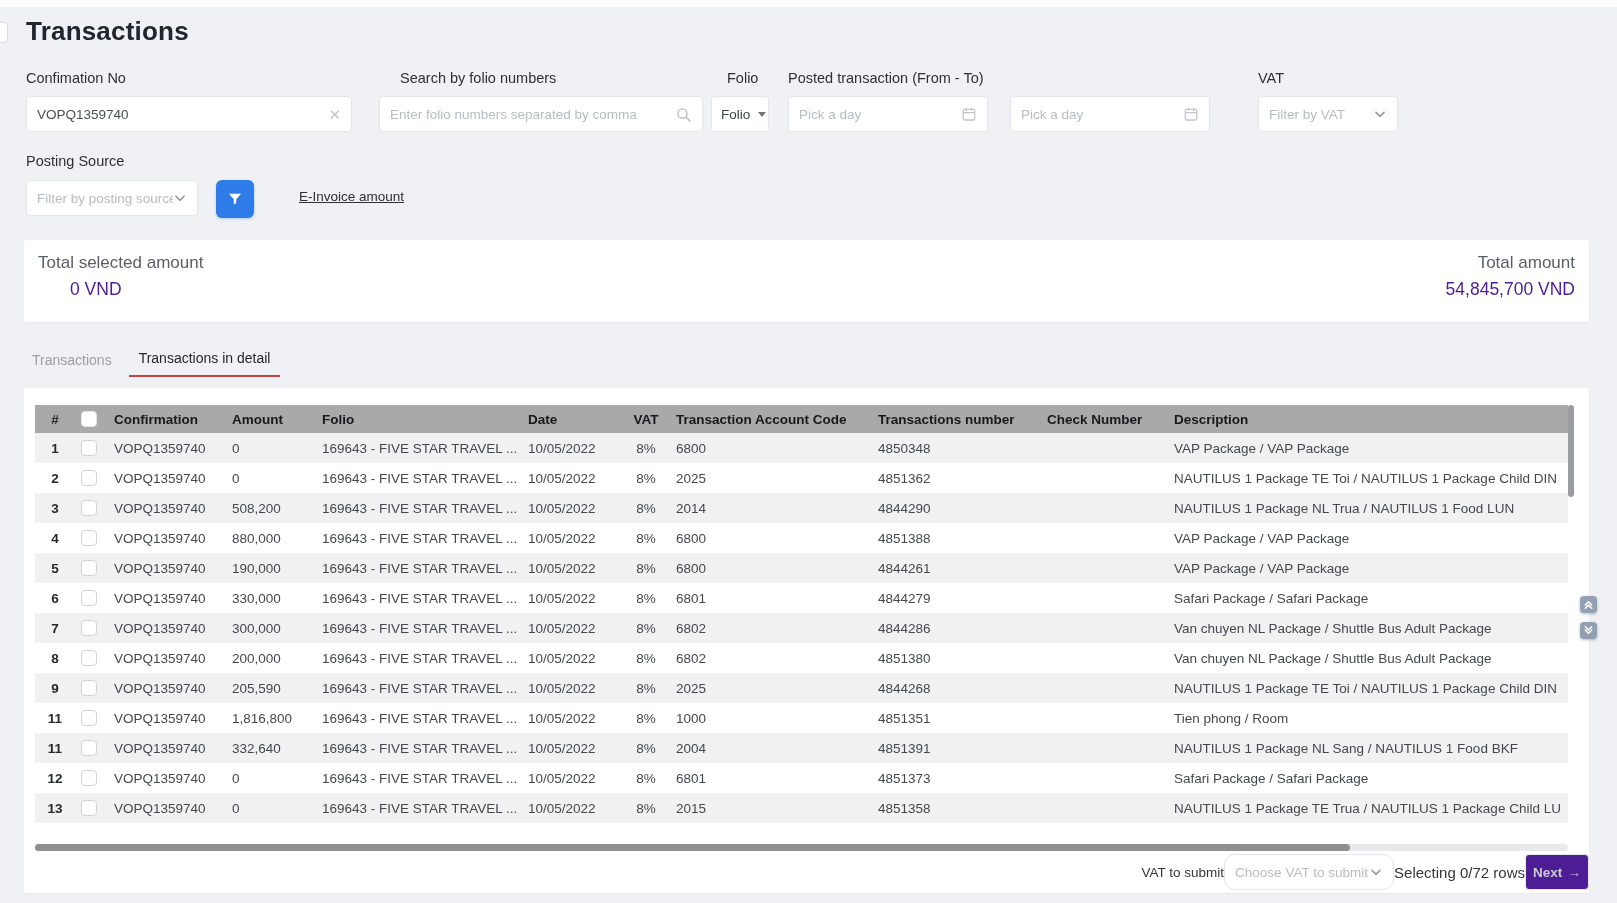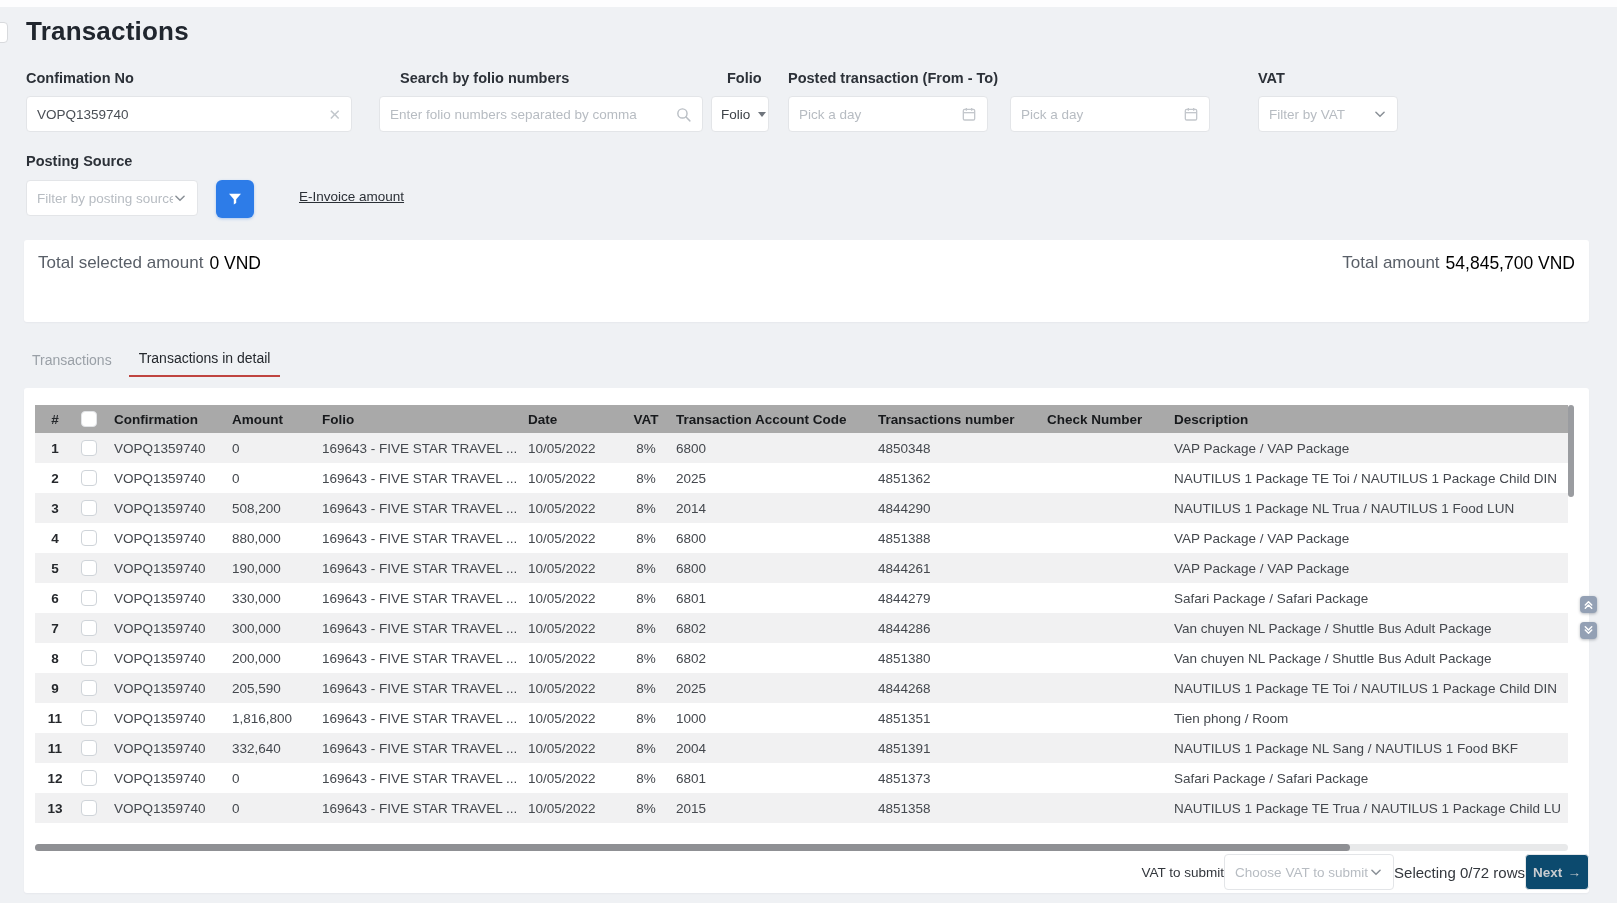--- a/index.html
+++ b/index.html
@@ -11,21 +11,21 @@
     overflow:hidden;
     color:#3f444a;
   }
   .top-strip { position:absolute; top:0; left:0; right:0; height:7px; background:#fdfdfe; }
   .edge-box { position:absolute; left:-12px; top:22px; width:20px; height:21px; background:#fff;
     border:1px solid #d8dadd; border-radius:4px; }
   .page-title { position:absolute; left:26px; top:16px; font-size:26px; font-weight:600;
     color:#20262e; letter-spacing:.2px; }
 
   
-  .field-label { position:absolute; font-size:14.5px; color:#2c3138; font-weight:700; }
+  .field-label { position:absolute; font-size:14.5px; color:#2c3138; font-weight:400; }
   .ctrl { position:absolute; height:36px; background:#fff; border:1px solid #e3e5e8;
     border-radius:4px; display:flex; align-items:center; padding:0 10px; font-size:13.5px; }
   .ctrl input { border:none; outline:none; flex:1; font-size:13.5px; color:#4a4f56;
     font-family:inherit; background:transparent; min-width:0; }
   .ctrl input::placeholder { color:#b7bcc2; }
   .placeholder-text { color:#b7bcc2; flex:1; white-space:nowrap; overflow:hidden; }
   .value-text { color:#3d4248; flex:1; white-space:nowrap; }
   .icon-btn { cursor:pointer; color:#c2c7cc; font-size:15px; line-height:1; }
   .svg-icon { flex:none; display:block; }
   .caret { width:0; height:0; border-left:4.5px solid transparent; border-right:4.5px solid transparent;
@@ -34,24 +34,24 @@
   .filter-btn { position:absolute; left:216px; top:180px; width:38px; height:38px;
     background:var(--accent,#2d7ce8); border:none; border-radius:6px; cursor:pointer;
     display:flex; align-items:center; justify-content:center; box-shadow:0 1px 3px rgba(45,124,232,.35); }
   .einvoice-link { position:absolute; left:299px; top:189px; font-size:13.5px; color:#2b3036;
     text-decoration:underline; font-weight:500; cursor:pointer; }
 
   
   .totals-card { position:absolute; left:24px; top:240px; width:1565px; height:82px;
     background:#fff; border-radius:3px; display:flex; justify-content:space-between;
     padding:13px 14px; box-shadow:0 1px 2px rgba(25,35,50,.04); }
-  .totals-col { display:flex; flex-direction:row; gap:6px; }
+  .totals-col { display:flex; flex-direction:column; gap:6px; }
   .totals-col.right { text-align:right; }
   .totals-label { font-size:17px; color:#595f68; }
-  .totals-value { font-size:17.5px; color:#000000; }
+  .totals-value { font-size:17.5px; color:#4c1d95;margin-left:32px; }
 
   
   .tabs { position:absolute; left:32px; top:347px; display:flex; align-items:flex-end; gap:17px; height:30px; }
   .tab { font-size:14px; padding-bottom:9px; cursor:pointer; color:#9aa0a7; }
   .tab.active { color:#24282d; font-weight:500; padding:0 10px 9px; border-bottom:2px solid var(--tab-red,#bf4440); }
 
   
   .table-card { position:absolute; left:24px; top:388px; width:1565px; height:505px;
     background:#fff; border-radius:3px; box-shadow:0 1px 2px rgba(25,35,50,.04); }
   .table-clip { position:absolute; left:11px; top:17px; width:1533px; height:418px; overflow:hidden; }
@@ -71,23 +71,23 @@
   .v-scroll-thumb { position:absolute; left:1544px; top:17px; width:6px; height:92px;
     background:#9a9ca0; border-radius:3px; cursor:pointer; }
   .h-scrollbar { position:absolute; left:11px; top:456px; width:1533px; height:7px;
     background:#e8e9ea; border-radius:4px; cursor:pointer; }
   .h-scroll-thumb { width:1315px; height:7px; background:#8f9094; border-radius:4px; cursor:pointer; }
 
   
   .table-footer { position:absolute; left:0; right:0; top:463px; height:42px;
     display:flex; align-items:center; justify-content:flex-end; }
   .footer-label { font-size:13.5px; color:#33373d; }
-  .footer-select { position:static; width:170px; height:36px; }
+  .footer-select { position:static; width:170px; height:36px;border-radius:11px; }
   .selecting-text { font-size:15px; color:#33373d; }
-  .next-btn { width:64px; height:36px; background:#0c4a6e; border:1px solid #e6e8ea; border-radius:4px;
+  .next-btn { width:64px; height:36px; background:#4c1d95; border:1px solid #e6e8ea; border-radius:4px;
     color:#c9ccd0; font-size:13.5px; font-weight:600; display:flex; align-items:center;
     justify-content:center; gap:5px; cursor:default; font-family:inherit; }
 
   
   .jump-btn { position:absolute; left:1580px; width:17px; height:17px; border:none; border-radius:4px;
     background:#93a0b4; display:flex; align-items:center; justify-content:center; cursor:pointer;
     box-shadow:0 1px 3px rgba(20,30,45,.3); padding:0; }
   .jump-top { top:596px; } .jump-bottom { top:622px; }
 </style>
 </head>

